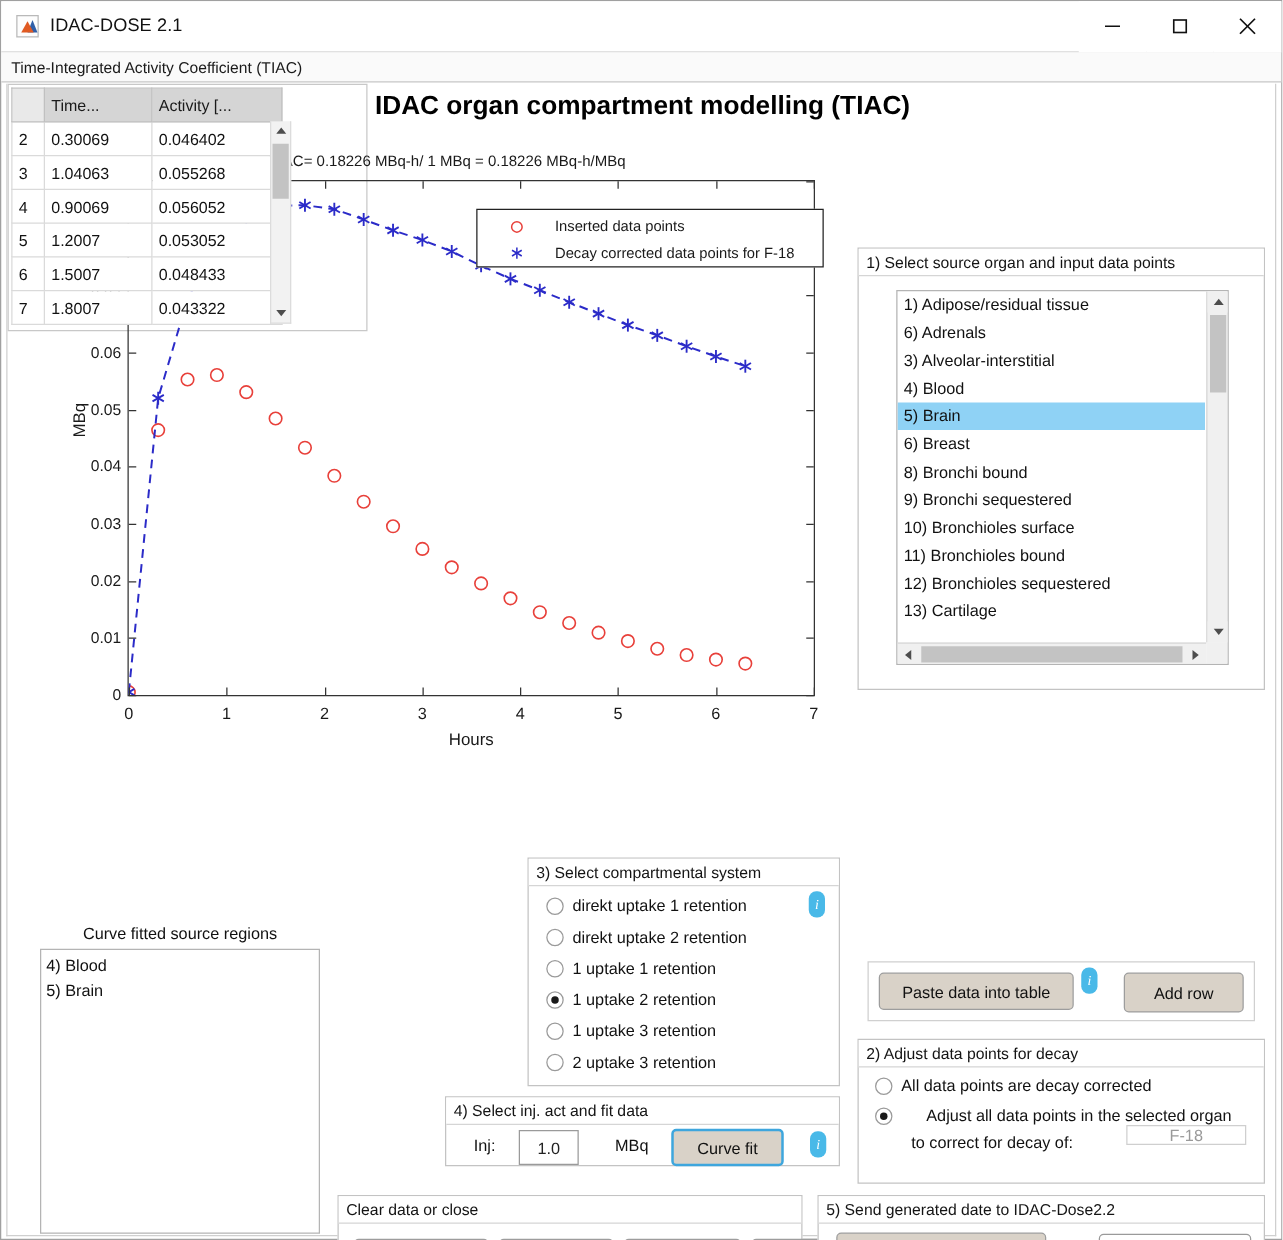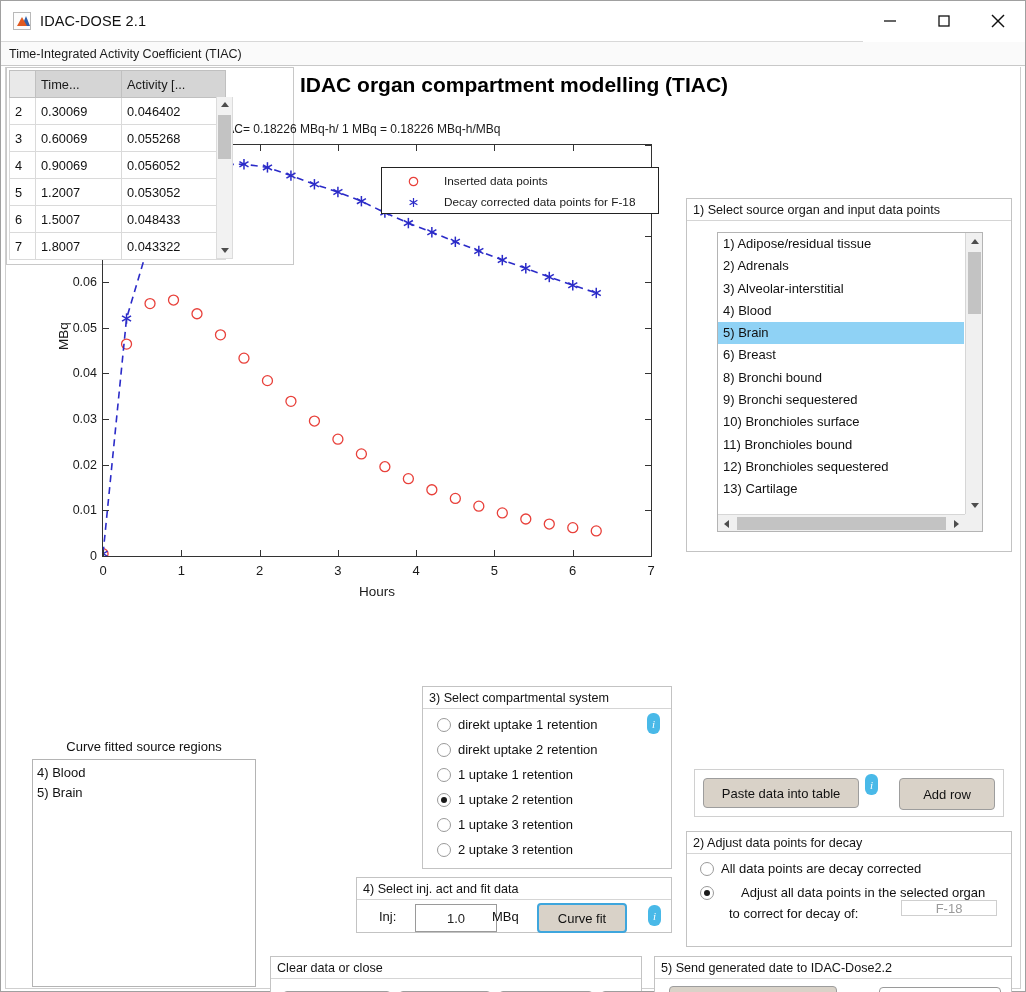--- a/index.html
+++ b/index.html
@@ -468,21 +468,21 @@
           <div class="xtickmark" style="left: 548px;"></div>
           <div class="xtickmark t" style="left: 548px;"></div>
         </div>
     </div>
 
     <div class="grp" id="panel-organ">
       <div class="grp-title">1) Select source organ and input data points</div>
       <div class="listbox" id="organ-list">
         <div id="organ-rows" style="position:absolute;left:0;top:0;right:18px;">
             <div class="listrow">1) Adipose/residual tissue</div>
-            <div class="listrow">2) Adrenals</div>
+            <div class="listrow">6) Adrenals</div>
             <div class="listrow">3) Alveolar-interstitial</div>
             <div class="listrow">4) Blood</div>
             <div class="listrow sel">5) Brain</div>
             <div class="listrow">6) Breast</div>
             <div class="listrow">8) Bronchi bound</div>
             <div class="listrow">9) Bronchi sequestered</div>
             <div class="listrow">10) Bronchioles surface</div>
             <div class="listrow">11) Bronchioles bound</div>
             <div class="listrow">12) Bronchioles sequestered</div>
             <div class="listrow">13) Cartilage</div>
@@ -520,21 +520,21 @@
             </tr>
           </thead>
           <tbody id="table-body">
               <tr>
                 <td class="rowhdr">2</td>
                 <td>0.30069</td>
                 <td>0.046402</td>
               </tr>
               <tr>
                 <td class="rowhdr">3</td>
-                <td>0.60069</td>
+                <td>1.04063</td>
                 <td>0.055268</td>
               </tr>
               <tr>
                 <td class="rowhdr">4</td>
                 <td>0.90069</td>
                 <td>0.056052</td>
               </tr>
               <tr>
                 <td class="rowhdr">5</td>
                 <td>1.2007</td>
@@ -611,21 +611,21 @@
             <span class="radio"></span>
             <span>2 uptake 3 retention</span>
           </div>
         </div>
       <div class="infoicon" style="left:224px;top:26px;">i</div>
     </div>
 
     <div class="grp" id="panel-inj">
       <div class="grp-title">4) Select inj. act and fit data</div>
       <div class="plain" style="left:22px;top:31px;">Inj:</div>
-      <div class="txtfield" style="left:58px;top:26px;width:82px;height:28px;justify-content:center;">1.0</div>
+      <div class="txtfield" style="left:58px;top:26px;width:48px;height:28px;justify-content:center;">1.0</div>
       <div class="plain" style="left:135px;top:31px;">MBq</div>
       <div class="btn focus" style="left:180px;top:25px;width:90px;height:30px;">Curve fit</div>
       <div class="infoicon" style="left:291px;top:27px;">i</div>
     </div>
 
     <div class="cf-title">Curve fitted source regions</div>
     <div class="listbox" id="cf-list">
       <div id="cf-rows" style="position:absolute;left:0;top:3px;right:0;">
           <div class="cf-row">4) Blood</div>
           <div class="cf-row">5) Brain</div>

